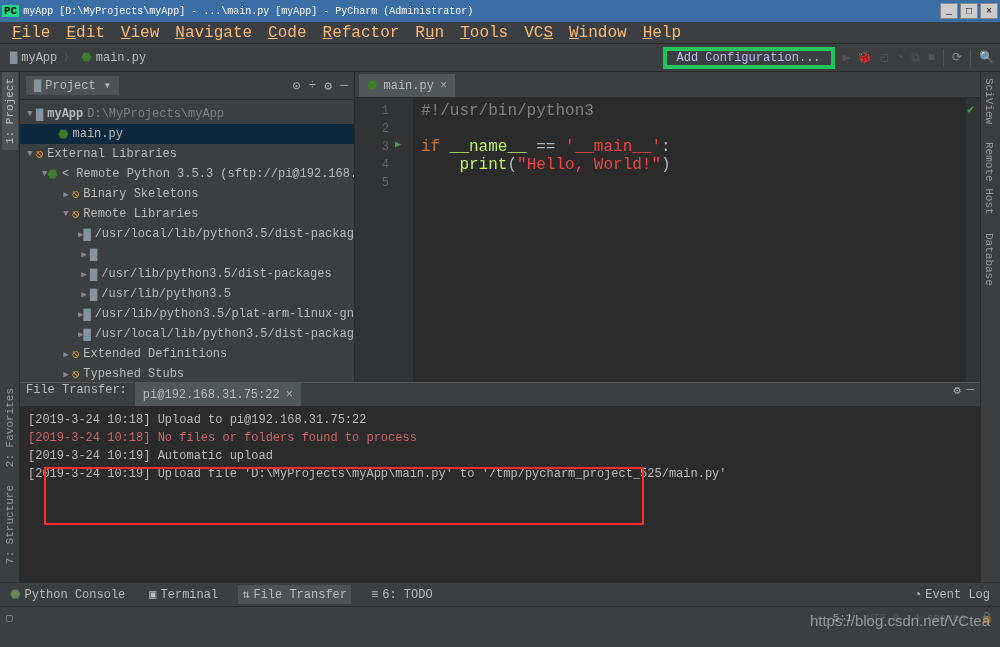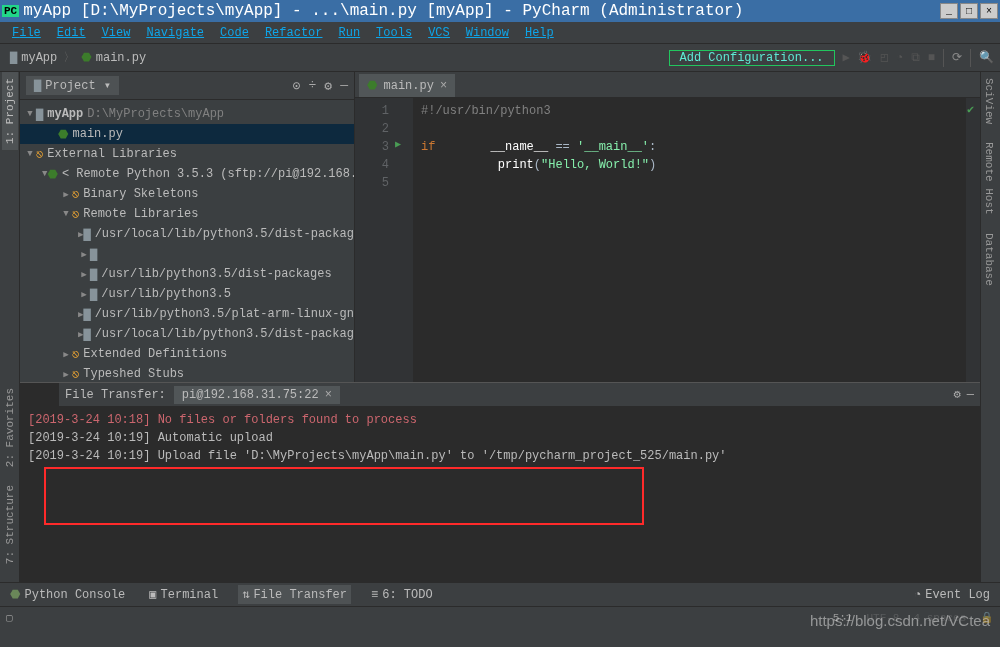--- a/index.html
+++ b/index.html
@@ -1,29 +1,29 @@
 <!DOCTYPE html>
 <html><head>
 <meta charset="utf-8">
 <style>
   * { box-sizing: border-box; margin: 0; padding: 0; font-family: "Dialog", "Courier New", monospace; }
   body { width: 1000px; height: 647px; background: #3c3f41; color: #bbbbbb; font-size: 12px; overflow: hidden; position: relative; }
   .titlebar { height: 22px; background: linear-gradient(#3a6ea5, #3a6ea5); color: #fff; display: flex; align-items: center; padding: 0 2px; }
   .titlebar .pc { background:#21d789;color:#000;font-weight:bold;padding:0 2px;margin-right:4px;font-size:11px;}
-  .titlebar .title { flex:1; font-size:16px; }
+  .titlebar .title { flex:1; font-size:10px; }
   .titlebar .winbtns { display:flex; gap:2px; }
   .titlebar .winbtn { width:18px;height:16px;background:#ccc;border:1px solid #888;display:flex;align-items:center;justify-content:center;font-size:10px;color:#000;}
   .menubar { height:22px; background:#3c3f41; display:flex; align-items:center; padding:0 6px; gap:4px; border-bottom:1px solid #2b2b2b;}
-  .menubar span { padding:2px 6px; color:#0ea5e9; font-size:12px; cursor:default;text-decoration:underline;}
+  .menubar span { padding:2px 6px; color:#fdba74; font-size:16px; cursor:default;}
   .menubar span u { text-decoration: underline; }
   .navbar { height:28px; background:#3c3f41; display:flex; align-items:center; padding:0 6px; border-bottom:1px solid #2b2b2b;}
   .navbar .crumb { display:flex; align-items:center; gap:4px; padding:0 4px;}
   .navbar .crumb .sep { color:#666; margin:0 2px;}
   .navbar .spacer { flex:1; }
-  .navbar .addconf { border:1px solid #22c55e; padding:0 10px; background:#3c3f41;color:#5eead4;font-size:12px;}
+  .navbar .addconf { border:4px solid #22c55e; padding:0 10px; background:#3c3f41;color:#c4b5fd;font-size:12px;}
   .navbar .tb-icons { display:flex; gap:8px; margin-left:8px; color:#555; align-items:center;}
   .navbar .tb-icons .sep { width:1px;height:18px;background:#555;}
   .main { display:flex; height: 310px; }
   .leftgutters { width:20px; background:#3c3f41; border-right:1px solid #2b2b2b; display:flex; flex-direction:column; align-items:center;}
   .leftgutters .vtab { writing-mode: vertical-rl; transform: rotate(180deg); padding:6px 2px; font-size:11px; color:#bbb; background:#4e5254;}
   .projectpanel { width:335px; background:#3b3f41; border-right:1px solid #2b2b2b; display:flex; flex-direction:column;}
   .pp-header { height:28px; background:#3c3f41; border-bottom:1px solid #2b2b2b; display:flex; align-items:center; padding:0 6px;}
   .pp-header .combo { background:#4e5254; padding:2px 8px; display:flex;align-items:center;gap:4px;}
   .pp-header .combo::after { content:"▾"; margin-left:4px; color:#bbb;}
   .pp-header .spacer{flex:1;}
@@ -37,32 +37,32 @@
   .tree .ic-lib { color:#f0a732; margin-right:4px;}
   .tree .dim { color:#808080; margin-left:4px;}
   .editor { flex:1; display:flex; flex-direction:column; background:#2b2b2b;}
   .ed-tabs { height:26px; background:#3c3f41; display:flex; align-items:flex-end; padding-left:4px; border-bottom:1px solid #2b2b2b;}
   .ed-tab { background:#515658; color:#bbb; padding:4px 8px; display:flex;align-items:center;gap:6px; font-size:12px;}
   .ed-tab .x { color:#aaa; }
   .ed-body { flex:1; display:flex; position:relative; }
   .gutter { width:40px; background:#313335; color:#606366; text-align:right; padding:4px 6px 0 0; font-size:12px; line-height:18px;}
   .rungutter { width:18px; background:#313335; padding-top:40px;}
   .rungutter .play { color:#499c54; font-size:10px;}
-  .code { flex:1; padding:4px 8px; font-family: monospace; font-size:12px; line-height:18px; color:#a9b7c6; position:relative;}
+  .code { flex:1; padding:4px 8px; font-family: monospace; font-size:16px; line-height:18px; color:#a9b7c6; position:relative;}
   .code .c-comm { color:#808080;}
   .code .c-kw { color:#cc7832;}
-  .code .c-name { color:#ffffff;margin-left:48px;}
-  .code .c-str { color:#86efac;text-align:right;}
+  .code .c-name { color:#bef264;}
+  .code .c-str { color:#ef4444;text-align:right;}
   .code .c-pun { color:#a9b7c6;}
   .ed-right-gutter { width:14px; background:#313335; position:relative;}
   .ed-right-gutter .check { position:absolute; top:4px; left:1px; color:#499c54; font-size:12px;}
   .rightbar { width:20px; background:#3c3f41; border-left:1px solid #2b2b2b;}
   .rightbar .vtab { writing-mode: vertical-rl; padding:6px 2px; font-size:11px; color:#999;}
   .bottompanel { height:200px; background:#2b2b2b; border-top:1px solid #555; display:flex; flex-direction:column; position:relative;}
-  .bp-tabs { height:24px; background:#3c3f41; border-bottom:1px solid #2b2b2b; display:flex; align-items:center; padding:0 6px;margin-left:39px;}
+  .bp-tabs { height:24px; background:#3c3f41; border-bottom:1px solid #2b2b2b; display:flex; padding:0 6px;}
   .bp-tabs .lbl { color:#bbb; margin-right:8px;}
   .bp-tabs .tab { background:#515658; padding:2px 8px; display:flex;align-items:center;gap:6px;}
   .bp-tabs .tab .x { color:#aaa;}
   .bp-tabs .spacer{flex:1;}
   .bp-tabs .gear{ color:#aaa; margin-right:6px;}
   .bp-tabs .hide{ color:#aaa;}
   .bp-body { flex:1; padding:4px 8px; font-family:monospace; font-size:12px; line-height:18px; position:relative;}
   .bp-body .line { white-space:nowrap;}
   .bp-body .ts { color:#bbb;}
   .bp-body .err { color:#cc666e;}
@@ -270,20 +270,21 @@
       <div class="tab">
         <span>pi@192.168.31.75:22</span>
         <span class="x">×</span>
       </div>
       <div class="spacer"></div>
       <span class="gear">⚙</span>
       <span class="hide">—</span>
     </div>
     <div class="bp-body" id="ft-body">
       <div class="redbox"></div>
+    <div class="line "><span class="ts">[2019-3-24 10:18] </span><span>Upload to pi@192.168.31.75:22</span></div>
         <div class="line err"><span class="err">[2019-3-24 10:18] </span><span class="err">No files or folders found to process</span></div>
         <div class="line "><span class="ts">[2019-3-24 10:19] </span><span>Automatic upload</span></div>
         <div class="line "><span class="ts">[2019-3-24 10:19] </span><span>Upload file 'D:\MyProjects\myApp\main.py' to '/tmp/pycharm_project_525/main.py'</span></div>
       </div>
   </div>
   <div style="width:20px;background:#3c3f41;border-left:1px solid #2b2b2b;"></div>
 </div>
 
 <div class="toolwindowbar">
   <div class="tw">

